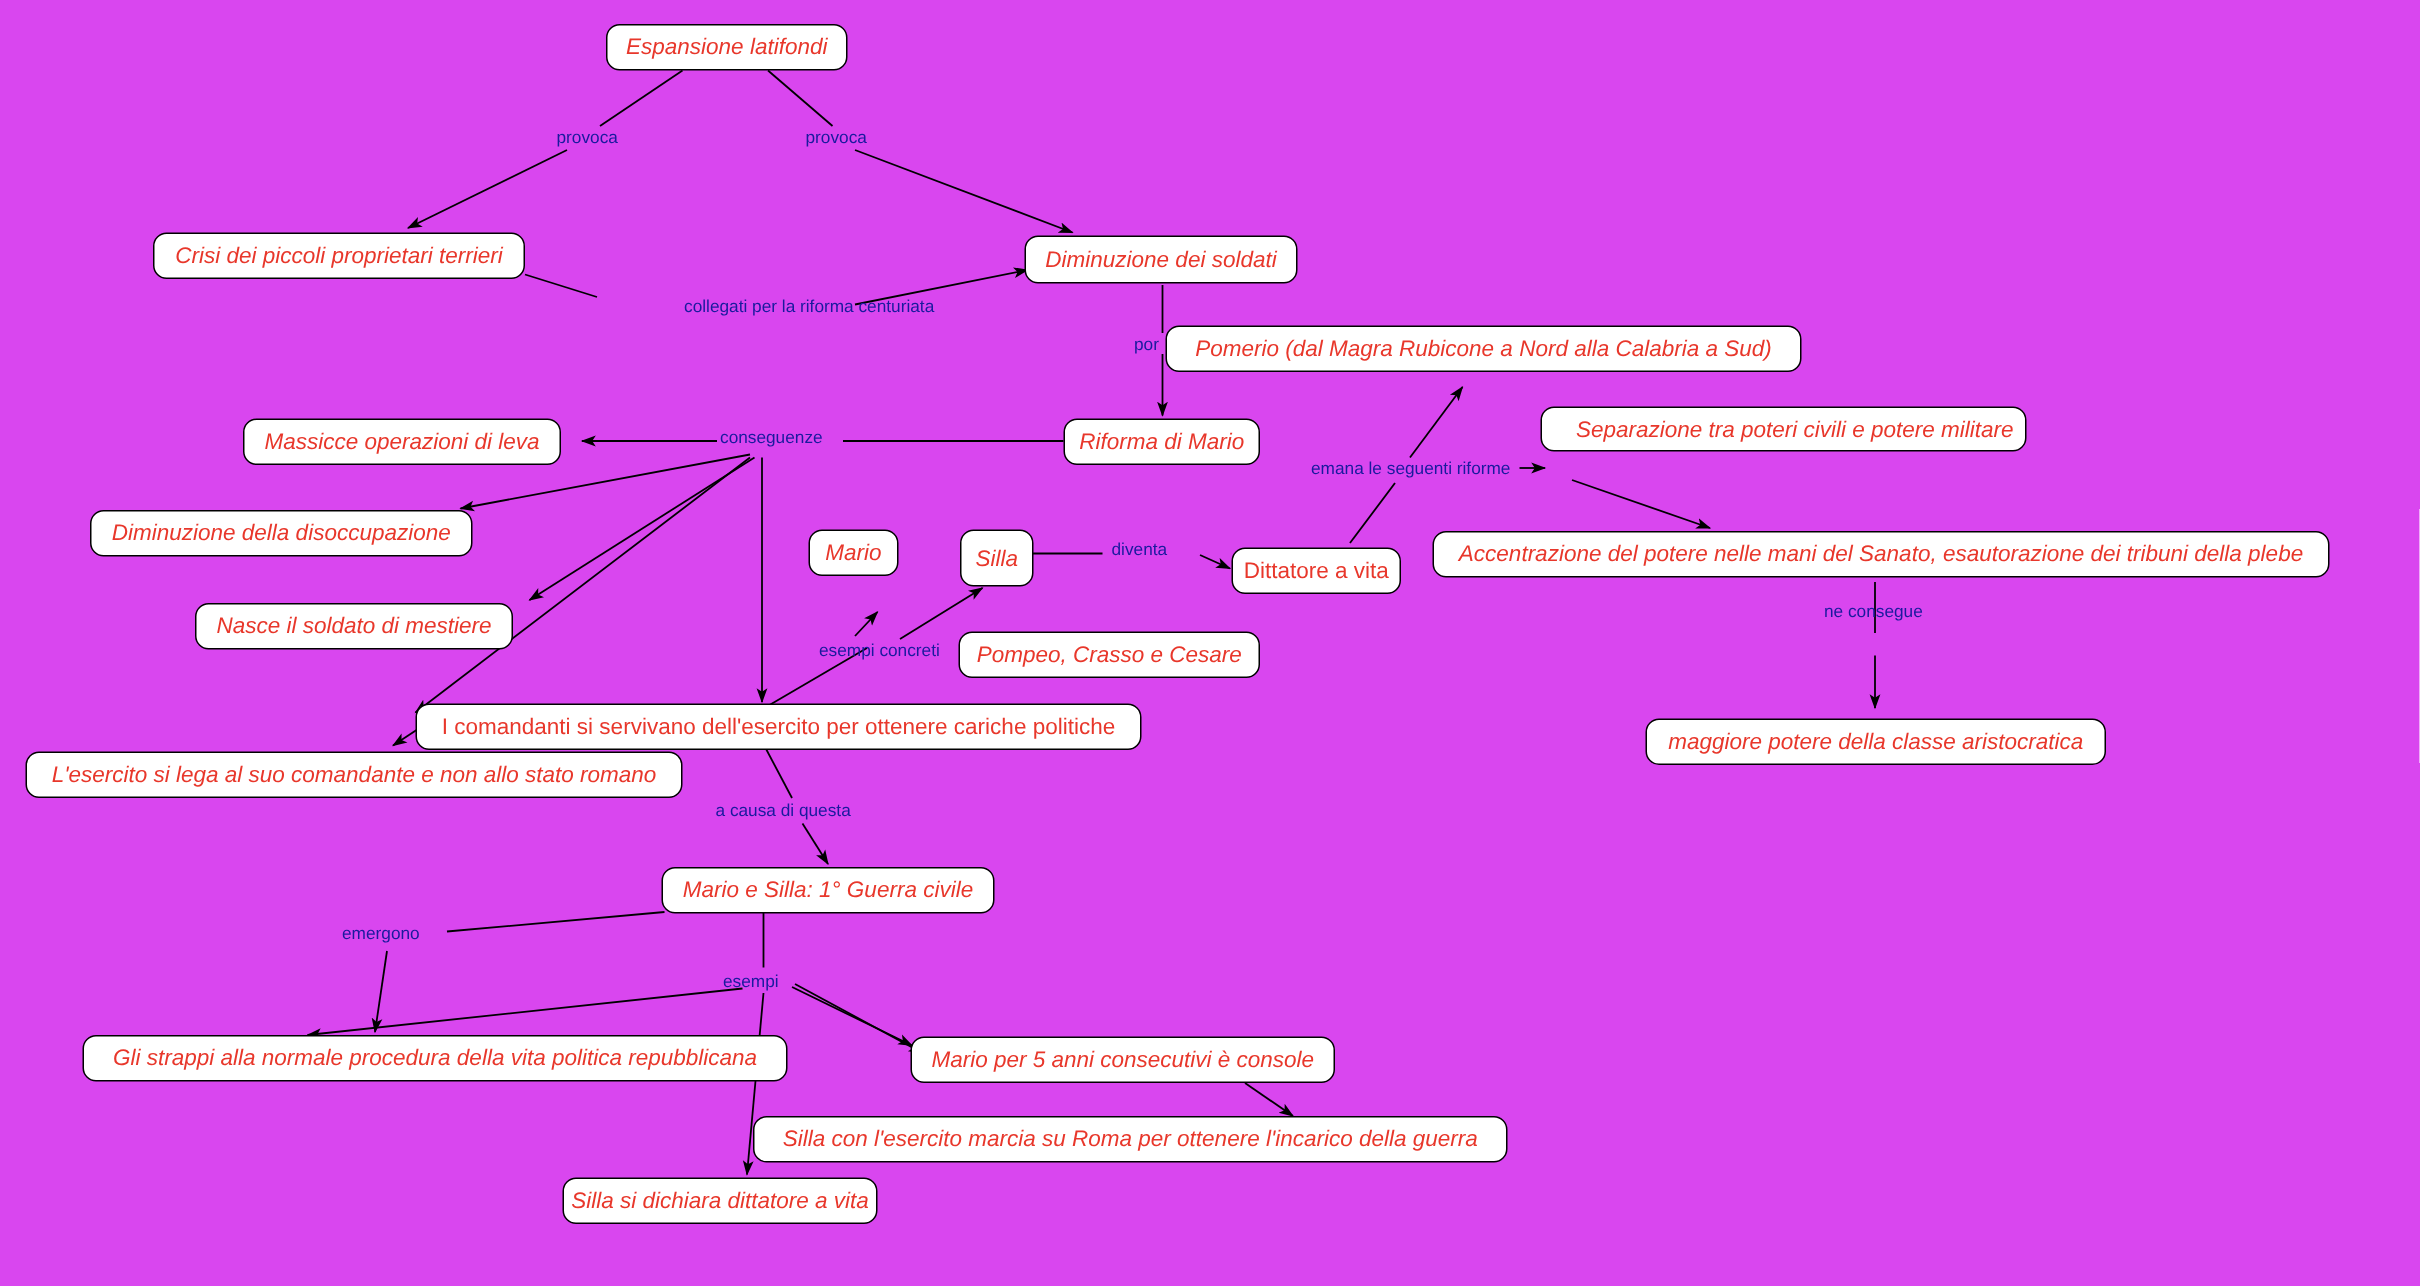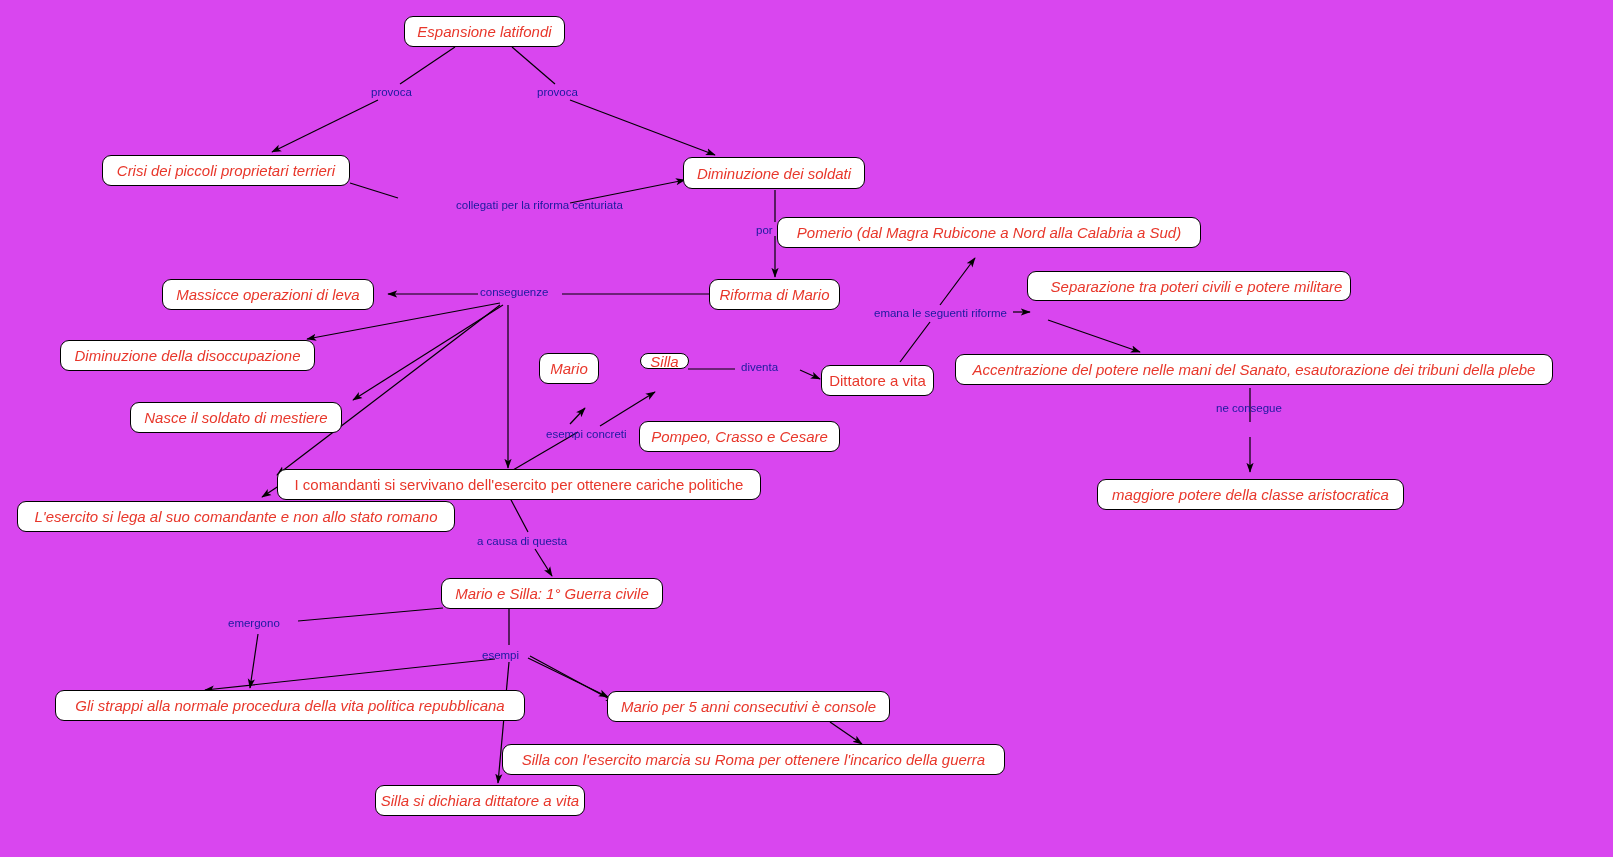--- a/index.html
+++ b/index.html
@@ -163,21 +163,21 @@
   </div>
 
   <div class="node" style="left:130px; top:402px; width:212px; height:31px;">
     <span>Nasce il soldato di mestiere</span>
   </div>
 
   <div class="node" style="left:539px; top:353px; width:60px; height:31px;">
     <span>Mario</span>
   </div>
 
-  <div class="node" style="left:640px; top:353px; width:49px; height:16px;">
+  <div class="node" style="left:640px; top:353px; width:49px; height:38px;">
     <span>Silla</span>
   </div>
 
   <div class="node upright" style="left:821px; top:365px; width:113px; height:31px;">
     <span>Dittatore a vita</span>
   </div>
 
   <div class="node" style="left:639px; top:421px; width:201px; height:31px;">
     <span>Pompeo, Crasso e Cesare</span>
   </div>

